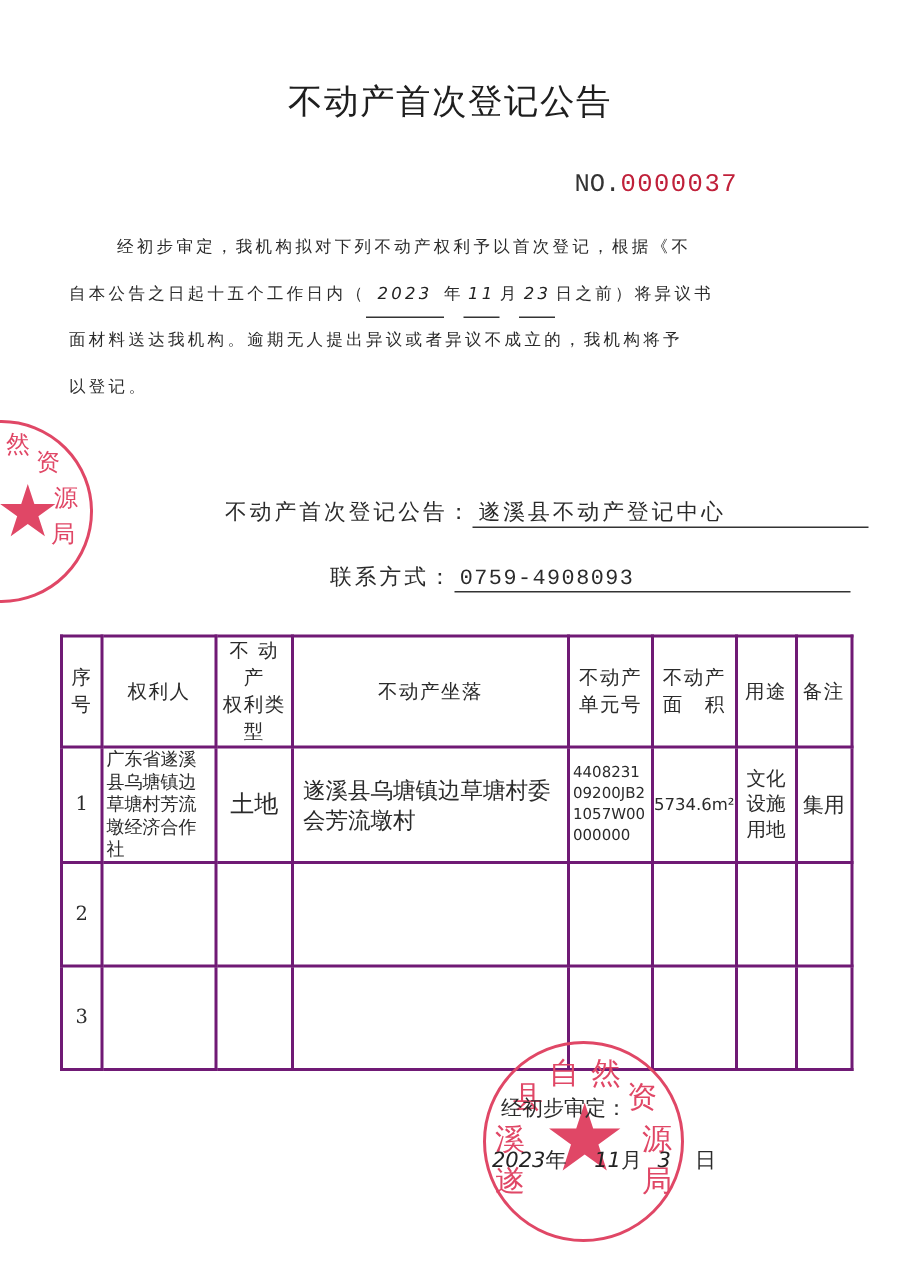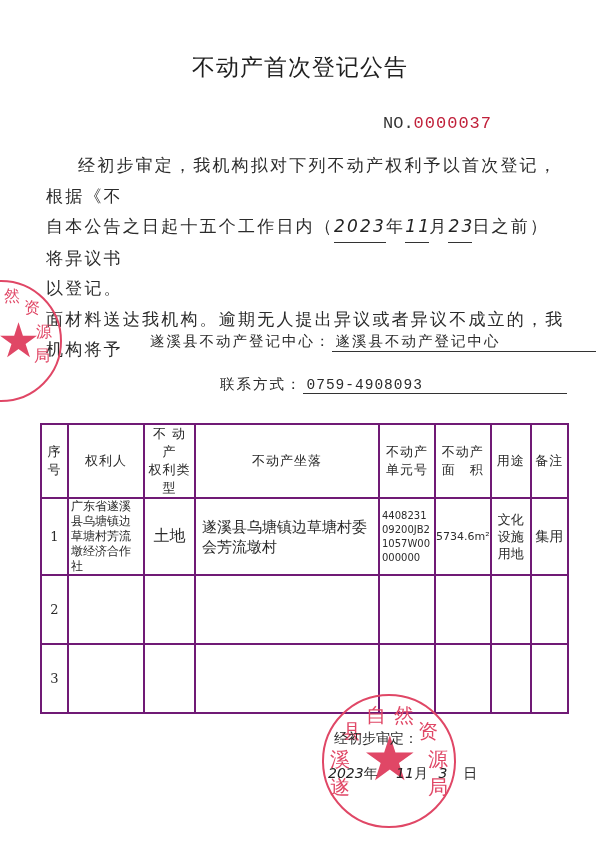--- a/index.html
+++ b/index.html
@@ -3,21 +3,21 @@
 <meta charset="utf-8">
 <style>
   html, body { margin:0; padding:0; }
   body { width:600px; height:855px; background:#ffffff; position:relative; overflow:hidden;
          font-family:"DejaVu Serif","Liberation Serif",serif; color:#2a2a2a; }
   .title { position:absolute; left:0; width:600px; top:52px; text-align:center;
            font-family:Liberation Serif, serif; font-size:23px; color:#1e1e1e; letter-spacing:1px; }
   .serial { position:absolute; left:383px; top:114px; font-size:17px; font-family:"Liberation Mono","DejaVu Sans Mono",monospace; }
   .serial .prefix { color:#333; }
   .serial .num { color:#c0203a; letter-spacing:1px; }
-  .para { position:absolute; left:46px; top:150px; width:522px; font-size:17px; line-height:30.5px; letter-spacing:2.2px; color:#2b2b2b; }
+  .para { position:absolute; left:46px; top:150px; width:522px; font-size:11px; line-height:30.5px; letter-spacing:2.2px; color:#2b2b2b; }
   .para .indent { display:inline-block; width:32px; }
   .hw { font-family:"DejaVu Sans","Liberation Sans",sans-serif; font-style:italic; color:#222; border-bottom:1px solid #333; display:inline-block; text-align:center; }
   .addr-row { position:absolute; font-size:14.5px; letter-spacing:2px; color:#2b2b2b; }
   .addr-val { display:inline-block; border-bottom:1px solid #333; padding-left:4px; }
   .contact-val { font-family:"Liberation Mono","DejaVu Sans Mono",monospace; letter-spacing:1px; }
   table.grid { position:absolute; left:40px; top:423px; border-collapse:collapse; table-layout:fixed; }
   table.grid td { border:2px solid #701a75; text-align:center; vertical-align:middle; font-size:13px; padding:0; color:#2b2b2b; }
   .hdr td { height:48px; letter-spacing:1px; }
   .hand { font-family:"DejaVu Sans","Liberation Sans",sans-serif; color:#222; }
   .stamp { position:absolute; border:2.5px solid #e04766; border-radius:50%; }
@@ -32,26 +32,26 @@
 
 <div class="serial">
   <span class="prefix">NO.</span><span class="num">0000037</span>
 </div>
 
 <div class="para">
   <div><span class="indent"></span><span>经初步审定，我机构拟对下列不动产权利予以首次登记，根据《不</span></div>
   <div>
     <span>自本公告之日起十五个工作日内（</span><span class="hw" style="width:52px">2023</span><span>年</span><span class="hw" style="width:24px">11</span><span>月</span><span class="hw" style="width:24px">23</span><span>日之前）将异议书</span>
   </div>
+  <div>面材料送达我机构。逾期无人提出异议或者异议不成立的，我机构将予</div>
   <div>以登记。</div>
-  <div>面材料送达我机构。逾期无人提出异议或者异议不成立的，我机构将予</div>
 </div>
 
 <div class="addr-row" style="left:150px; top:332px;">
-  <span>遂溪县不动产登记中心：</span><span class="addr-val" style="width:260px">遂溪县不动产登记中心</span>
+  <span>不动产首次登记公告：</span><span class="addr-val" style="width:260px">遂溪县不动产登记中心</span>
 </div>
 
 <div class="addr-row" style="left:220px; top:375px;">
   <span>联系方式：</span><span class="addr-val contact-val" style="width:260px">0759-4908093</span>
 </div>
 
 <table class="grid">
   <colgroup>
     <col style="width:27px">
       <col style="width:76px">

